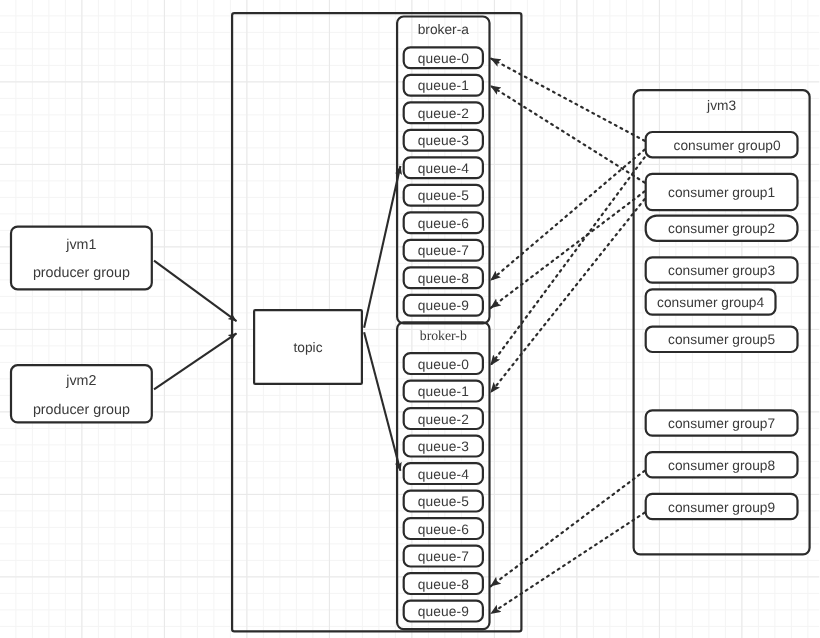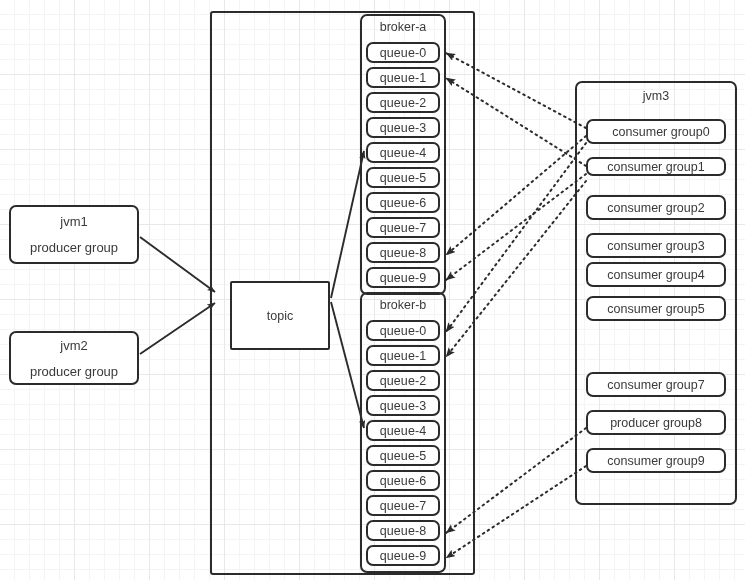--- a/index.html
+++ b/index.html
@@ -176,21 +176,21 @@
       <span>queue-7</span>
     </div>
   <div class="node rounded centered queue-box" style="left:366px; top:242px; width:74px; height:21px;">
       <span>queue-8</span>
     </div>
   <div class="node rounded centered queue-box" style="left:366px; top:267px; width:74px; height:21px;">
       <span>queue-9</span>
     </div>
 
   <div class="container-plain" style="left:360px; top:292px; width:86px; height:281px;">
-    <div class="broker-title" style="top:4px;">broker-b</div>
+    <div class="broker-title" style="top:4px;font-family:Liberation Serif, serif;">broker-b</div>
   </div>
   <div class="node rounded centered queue-box" style="left:366px; top:320px; width:74px; height:21px;">
       <span>queue-0</span>
     </div>
   <div class="node rounded centered queue-box" style="left:366px; top:345px; width:74px; height:21px;">
       <span>queue-1</span>
     </div>
   <div class="node rounded centered queue-box" style="left:366px; top:370px; width:74px; height:21px;">
       <span>queue-2</span>
     </div>
@@ -215,38 +215,38 @@
   <div class="node rounded centered queue-box" style="left:366px; top:545px; width:74px; height:21px;">
       <span>queue-9</span>
     </div>
 
   <div class="container-plain" style="left:575px; top:81px; width:162px; height:424px;">
     <div class="jvm3-title" style="top:6px;">jvm3</div>
   </div>
   <div class="node rounded centered cg-box" style="left:586px; top:119px; width:140px; height:25px;padding-left:10px;">
       <span>consumer group0</span>
     </div>
-  <div class="node rounded centered cg-box" style="left:586px; top:157px; width:140px; height:19px;">
+  <div class="node rounded centered cg-box" style="left:586px; top:157px; width:140px; height:35px;">
       <span>consumer group1</span>
     </div>
-  <div class="node rounded centered cg-box" style="left:586px; top:195px; width:140px; height:25px;">
+  <div class="node rounded centered cg-box" style="left:586px; top:195px; width:140px; height:25px;border-radius:11px;">
       <span>consumer group2</span>
     </div>
   <div class="node rounded centered cg-box" style="left:586px; top:233px; width:140px; height:25px;">
       <span>consumer group3</span>
     </div>
-  <div class="node rounded centered cg-box" style="left:586px; top:262px; width:140px; height:25px;align-items:center;">
+  <div class="node rounded centered cg-box" style="left:586px; top:262px; width:120px; height:25px;align-items:center;">
       <span>consumer group4</span>
     </div>
   <div class="node rounded centered cg-box" style="left:586px; top:296px; width:140px; height:25px;">
       <span>consumer group5</span>
     </div>
   <div class="node rounded centered cg-box" style="left:586px; top:372px; width:140px; height:25px;">
       <span>consumer group7</span>
     </div>
   <div class="node rounded centered cg-box" style="left:586px; top:410px; width:140px; height:25px;">
-      <span>producer group8</span>
+      <span>consumer group8</span>
     </div>
   <div class="node rounded centered cg-box" style="left:586px; top:448px; width:140px; height:25px;">
       <span>consumer group9</span>
     </div>
 
 </div>
 
 </body></html>

